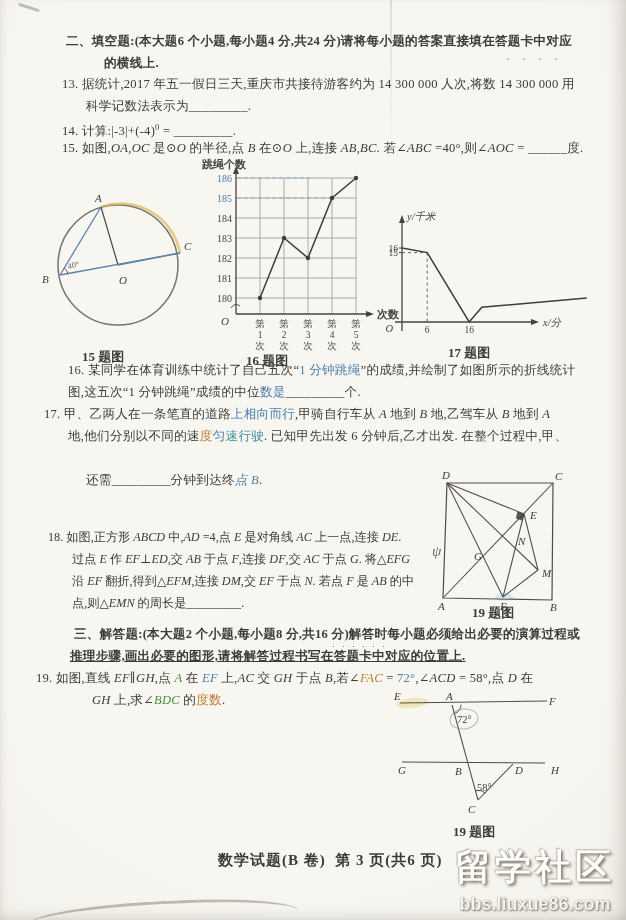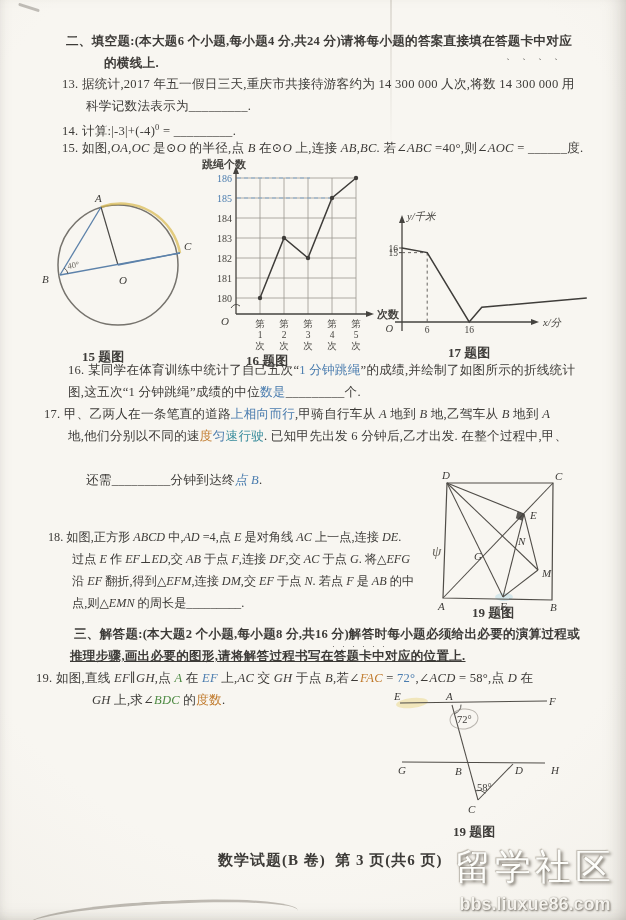--- a/index.html
+++ b/index.html
@@ -14,21 +14,21 @@
   .seg-i{font-style:italic;}
   .seg-sup{vertical-align:super;font-size:8.5px;}
   .seg-blue{color:#4a7cae;}
   .seg-teal{color:#3a8d9d;}
   .seg-orange{color:#c07a2c;}
   .seg-green{color:#4d8a43;}
   .caption{position:absolute;font-size:13px;font-weight:700;white-space:pre;}
   .dots{position:absolute;color:#4a4845;font-size:9px;letter-spacing:7px;}
   .footer{position:absolute;font-size:15px;font-weight:700;letter-spacing:1px;white-space:pre;}
   .wm{position:absolute;left:450px;top:843px;width:170px;text-align:center;font-family:"Liberation Sans","DejaVu Sans",sans-serif;pointer-events:none;}
-  .wm .l1{font-size:36px;font-weight:400;letter-spacing:4px;color:#fdfdfa;
+  .wm .l1{font-size:36px;font-weight:700;letter-spacing:4px;color:#fdfdfa;
     text-shadow:2px 2px 3px rgba(108,102,92,.85), -1px -1px 1px rgba(160,154,142,.6), 0 0 1px rgba(130,125,115,.8);}
   .wm .l2{margin-top:2px;font-size:18px;font-weight:700;color:#f6f4ef;
     text-shadow:1px 1px 2px rgba(108,102,92,.9), 0 0 1px rgba(130,125,115,.9);}
   .fold{position:absolute;left:390px;top:0;width:2px;height:150px;
     background:linear-gradient(#dcd8d0,rgba(220,216,208,0));opacity:.85;}
   .corner-mark{position:absolute;left:18px;top:6px;width:22px;height:3px;background:#6b675f;opacity:.4;border-radius:2px;transform:rotate(18deg);}
   .curl{position:absolute;left:28px;bottom:-14px;width:270px;height:30px;border-radius:50%;
     border-top:3px solid rgba(120,113,102,.45);transform:rotate(-3deg);}
   svg{position:absolute;overflow:visible;}
   svg text{font-family:"Liberation Serif","DejaVu Serif",serif;}

